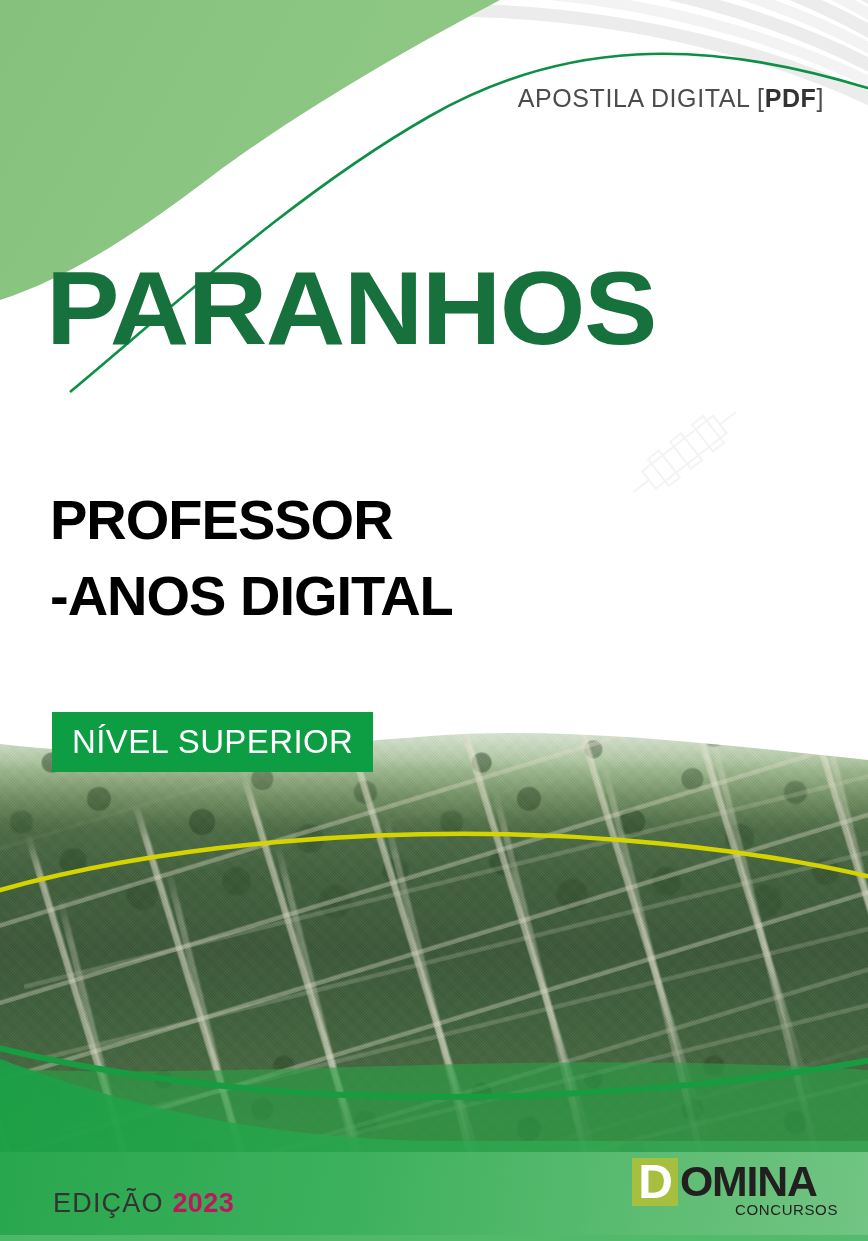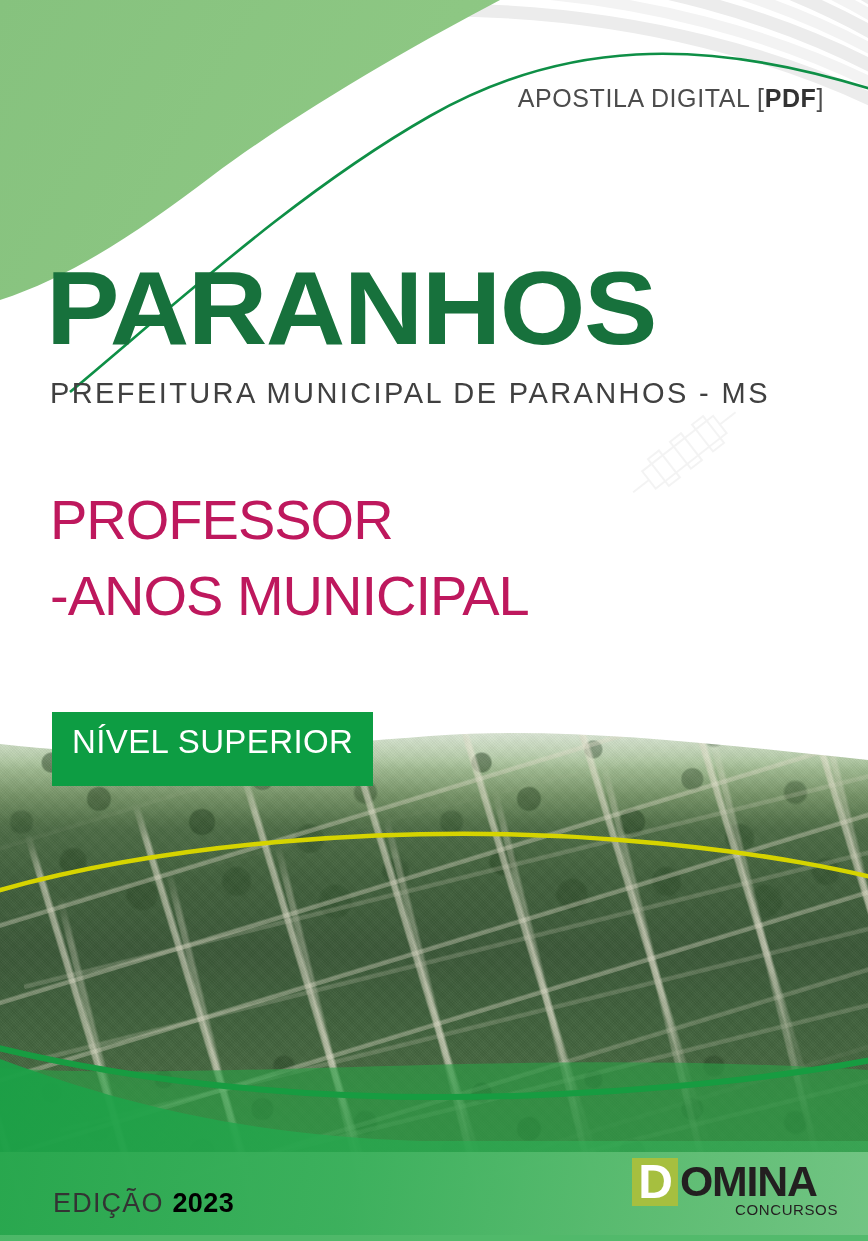--- a/index.html
+++ b/index.html
@@ -251,55 +251,55 @@
     color: #404040;
     white-space: nowrap;
   }
 
   .job {
     position: absolute;
     left: 50px;
     top: 482px;
     font-size: 56px;
     line-height: 76px;
-    font-weight: 400;
+    font-weight: 700;
     letter-spacing: -1px;
-    color: #be185d;
+    color: #000000;
     white-space: nowrap;
   }
   .job .ln { display: block; }
 
   .level-badge {
     position: absolute;
     left: 52px;
     top: 712px;
     background: #0d9d43;
     color: #ffffff;
     font-size: 33px;
     line-height: 33px;
     letter-spacing: 0.4px;
     font-weight: 400;
-    padding: 13px 20px 28px 20px;
+    padding: 13px 20px 14px 20px;
     white-space: nowrap;
   }
 
   .edition {
     position: absolute;
     left: 53px;
     top: 1190px;
     font-size: 27px;
     line-height: 27px;
     letter-spacing: 1.2px;
     color: #333333;
     font-weight: 400;
     white-space: nowrap;
   }
   .edition b {
     font-weight: 700;
-    color: #000000;
+    color: #be185d;
     letter-spacing: 0.4px;
     text-align: center;
   }
 
   
   .logo {
     position: absolute;
     right: 28px;
     top: 1158px;
     width: 208px;
@@ -402,25 +402,24 @@
 
   <div class="green-wedge"></div>
 
   <svg class="swoosh" viewBox="0 0 868 400" preserveAspectRatio="none">
     <path d="M70,392 C180,300 300,190 430,116 C560,42 700,34 880,92" fill="none" stroke="#0e8f46" stroke-width="2.6"></path>
   </svg>
 
   <div class="apostila"><span>APOSTILA DIGITAL [</span><b>PDF</b><span>]</span></div>
 
   <div class="city-name">PARANHOS</div>
-  <div class="city-sub">PREFEITURA MUNICIPAL DE PARANHOS - MS</div>
 
   <div class="job">
     <span class="ln">PROFESSOR</span>
-    <span class="ln">-ANOS MUNICIPAL</span>
+    <span class="ln">-ANOS DIGITAL</span>
   </div>
 
   <div class="level-badge">NÍVEL SUPERIOR</div>
 
   <div class="edition"><span>EDIÇÃO</span>&nbsp;<b>2023</b></div>
 
   <div class="logo">
     <div class="logo-row">
       <div class="logo-d">D</div>
       <div class="logo-omina">OMINA</div>

